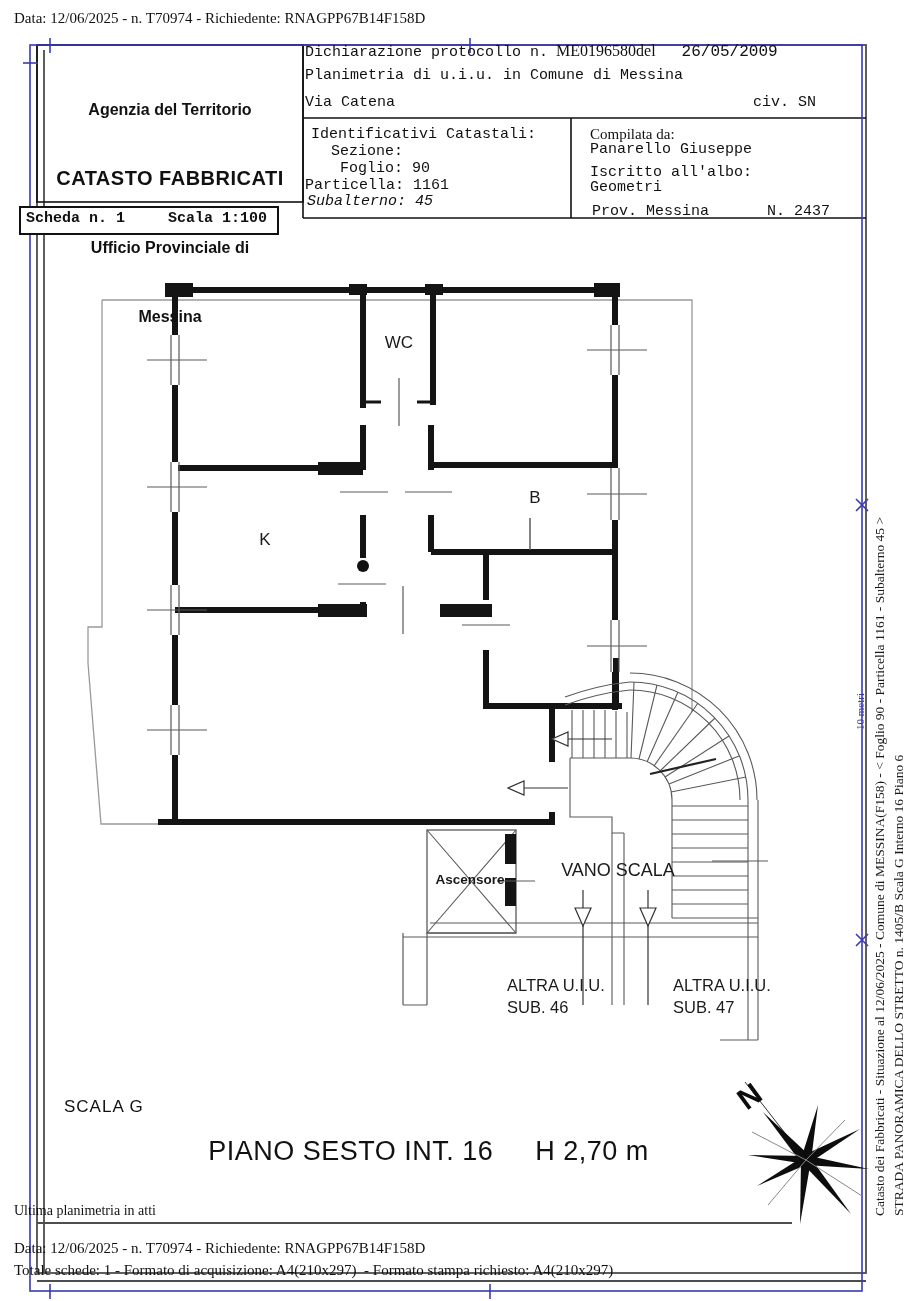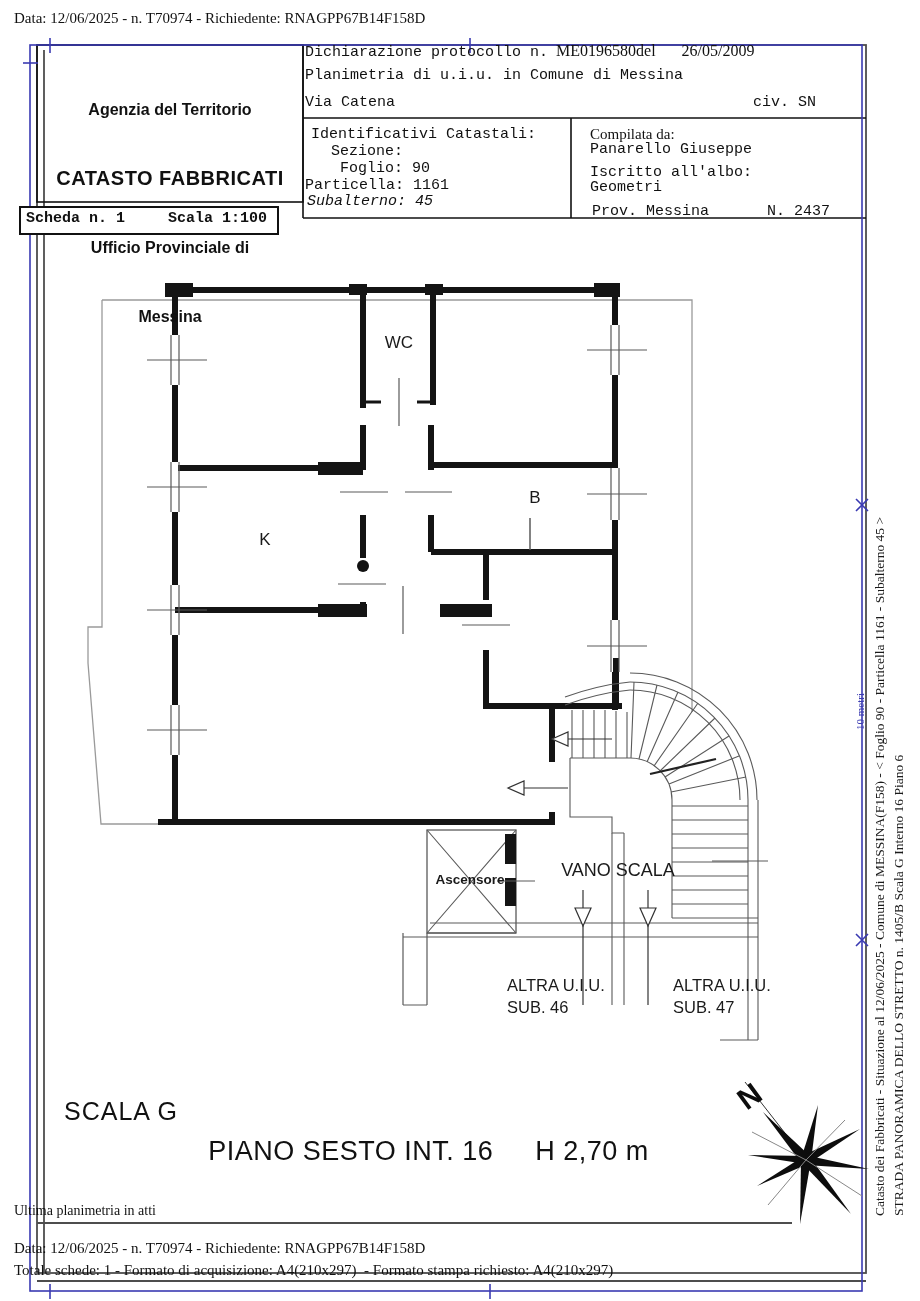--- a/index.html
+++ b/index.html
@@ -8,29 +8,29 @@
   .abs{position:absolute;white-space:pre;}
   .serif{font-family:"Liberation Serif",serif;}
   .mono{font-family:"Liberation Mono",monospace;}
   svg{position:absolute;left:0;top:0;}
   .topline{left:14px;top:10px;font-size:15px;}
   .agency{left:37px;top:52px;width:266px;text-align:center;font-weight:bold;line-height:23px;}
   .agency .l1,.agency .l3,.agency .l4{font-size:16px;}
   .agency .l2{font-size:20px;letter-spacing:.5px;}
   .dich1{left:305px;top:42px;font-size:15px;}
   .dich1 .num{font-family:"Liberation Serif",serif;font-size:16px;margin-left:8px;}
-  .dich1 .dt{font-family:Liberation Serif, serif;font-size:16px;margin-left:26px;}
+  .dich1 .dt{font-family:Liberation Mono, monospace;font-size:16px;margin-left:26px;}
   .dich2{left:305px;top:67px;font-size:15px;}
   .dich3{left:305px;top:94px;font-size:15px;}
   .civ{left:753px;top:94px;font-size:15px;}
   .idline{font-size:15px;}
   .scheda-box{left:19px;top:206px;width:256px;height:25px;border:2px solid #111;background:#fff;}
   .scheda-txt{left:26px;top:210px;font-size:15px;font-weight:bold;}
   .scala-txt{left:168px;top:210px;font-size:15px;font-weight:bold;}
-  .scala-g{left:64px;top:1097px;font-size:25px;letter-spacing:1px;}
+  .scala-g{left:64px;top:1097px;font-size:17px;letter-spacing:1px;}
   .piano{left:176px;top:1136px;width:505px;text-align:center;font-size:27px;letter-spacing:.5px;}
   .piano span+span{margin-left:42px;}
   .f-ultima{left:14px;top:1203px;font-size:14px;}
   .f-data{left:14px;top:1240px;font-size:15px;}
   .f-tot{left:14px;top:1262px;font-size:15px;}
 </style>
 </head>
 <body>
 
 <div class="page">

